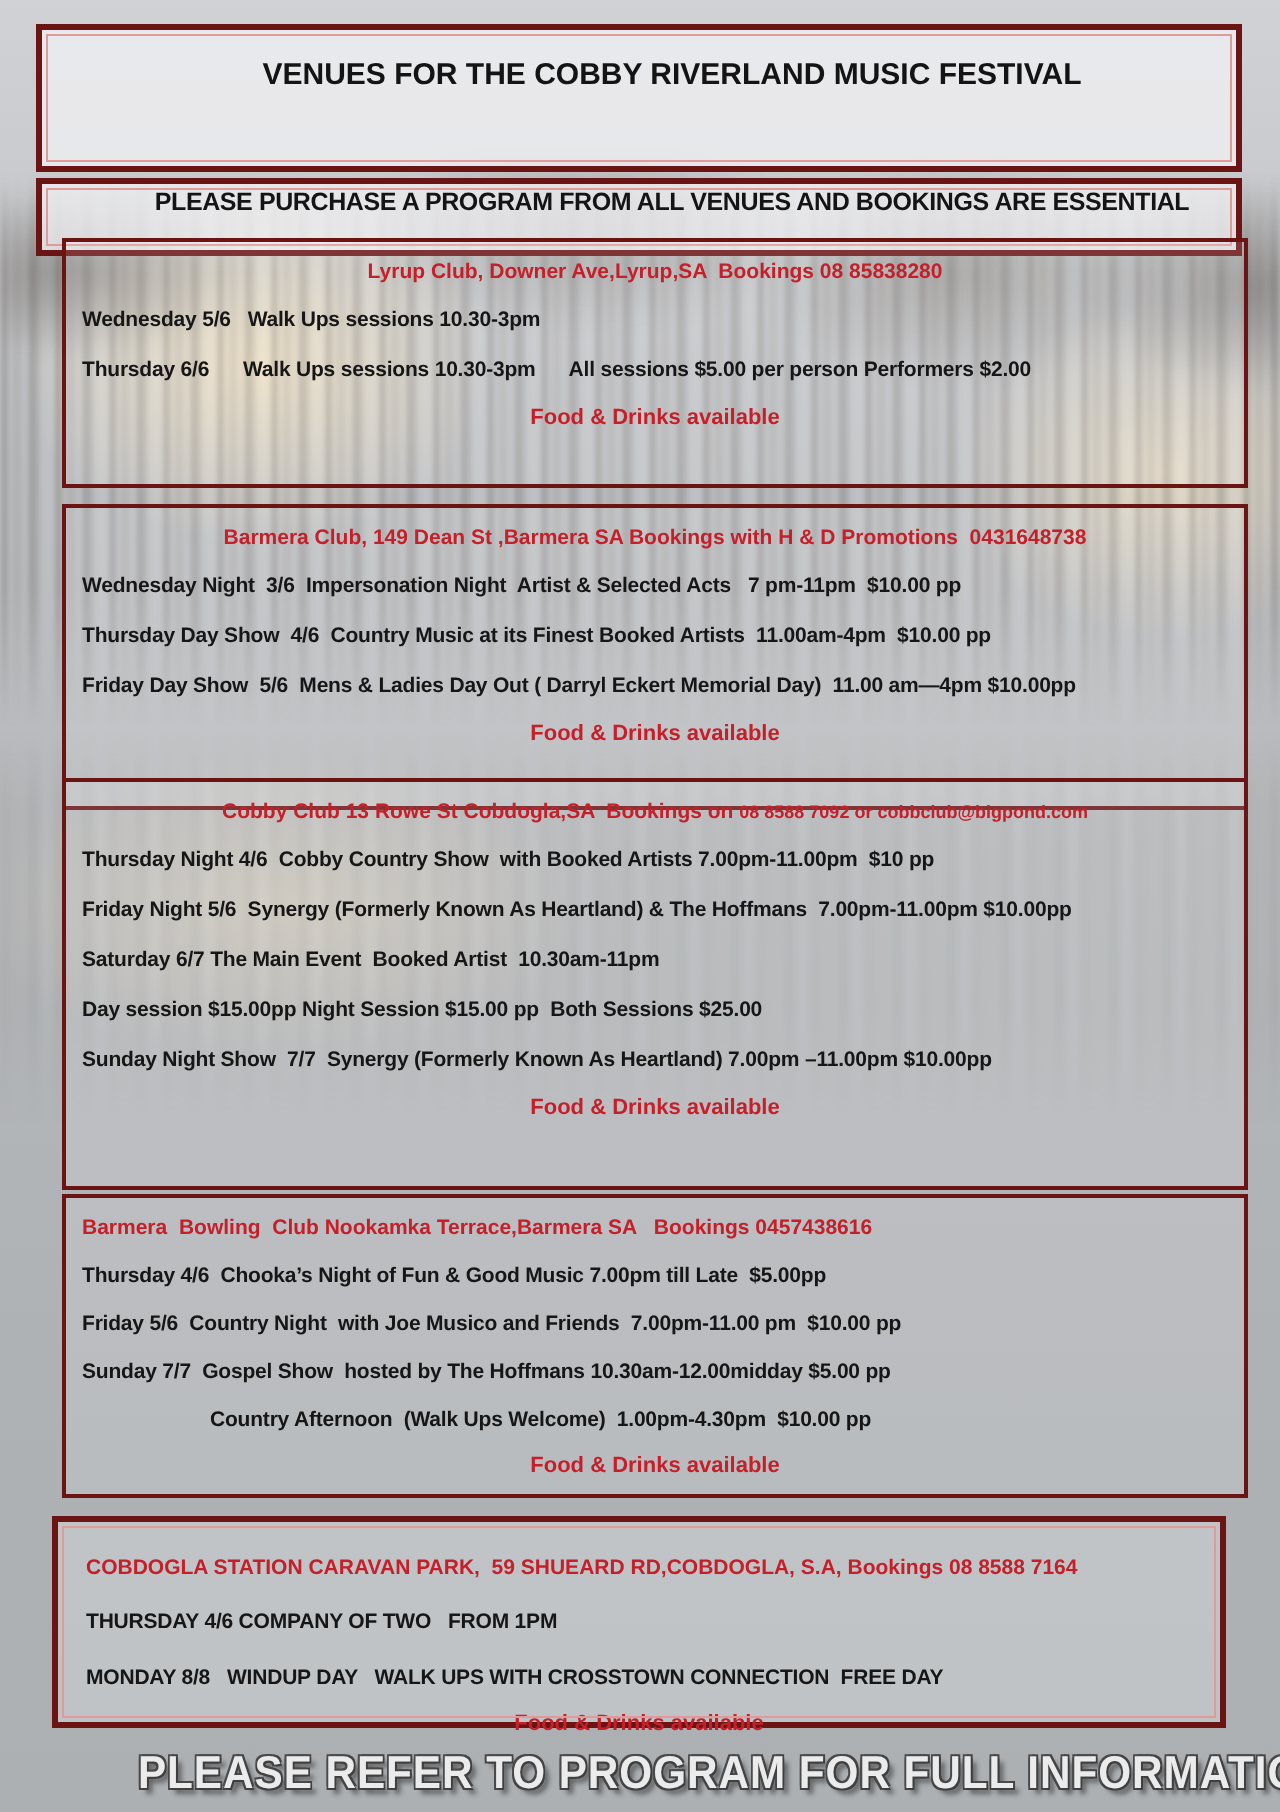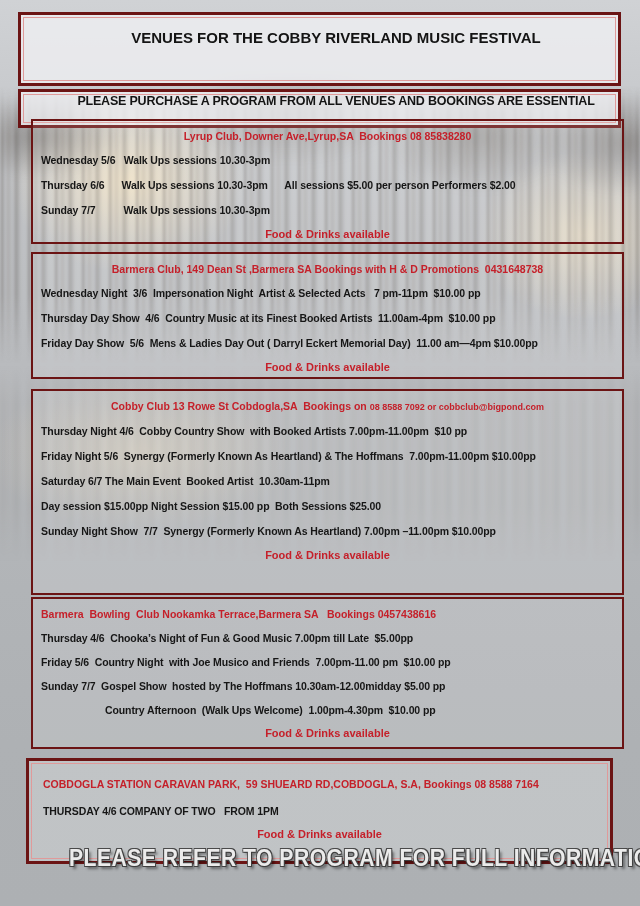--- a/index.html
+++ b/index.html
@@ -55,21 +55,21 @@
 
   .venue { position:absolute; left:31px; right:16px; border:2px solid #6b1414;
     background:rgba(255,255,255,0.14); padding:4px 8px 3px; }
   .v-title { color:#c5202a; font-size:10.5px; line-height:23px; white-space:pre; }
   .v-title.center { text-align:center; }
   .v-title .small { font-size:9px; }
   .v-line { color:#161616; font-size:10.5px; line-height:25px; letter-spacing:-0.1px; white-space:pre; }
   .v-food { color:#c5202a; font-size:11px; line-height:23px; text-align:center; }
 
   #v1 { top:119px; height:125px; }
-  #v2 { top:252px; height:127px; }
+  #v2 { top:252px; height:153px; }
   #v3 { top:389px; height:206px; }
   #v4 { top:597px; height:152px; }
   #v4 .v-line { line-height:24px; }
   #v4 .indent { padding-left:64px; }
 
   #v5 { top:758px; left:26px; right:27px; height:106px; border-width:3px;
     background:rgba(230,231,233,0.35); padding:10px 14px 0; }
   #v5 .v-title { line-height:26px; }
   #v5 .v-line { line-height:28px; }
   #v5 .v-food { line-height:18px; }
@@ -91,21 +91,20 @@
 </div>
 
 <div id="banner-box" class="box inner-line">
   <div class="b1">PLEASE PURCHASE A PROGRAM FROM ALL VENUES AND BOOKINGS ARE ESSENTIAL</div>
 </div>
 
 <div id="v1" class="venue">
   <div class="v-title center">Lyrup Club, Downer Ave,Lyrup,SA  Bookings 08 85838280</div>
   <div class="v-line">Wednesday 5/6   Walk Ups sessions 10.30-3pm</div>
   <div class="v-line">Thursday 6/6      Walk Ups sessions 10.30-3pm      All sessions $5.00 per person Performers $2.00</div>
-  <div class="v-line">Sunday 7/7          Walk Ups sessions 10.30-3pm</div>
   <div class="v-food">Food &amp; Drinks available</div>
 </div>
 
 <div id="v2" class="venue">
   <div class="v-title center">Barmera Club, 149 Dean St ,Barmera SA Bookings with H &amp; D Promotions  0431648738</div>
   <div class="v-line">Wednesday Night  3/6  Impersonation Night  Artist &amp; Selected Acts   7 pm-11pm  $10.00 pp</div>
   <div class="v-line">Thursday Day Show  4/6  Country Music at its Finest Booked Artists  11.00am-4pm  $10.00 pp</div>
   <div class="v-line">Friday Day Show  5/6  Mens &amp; Ladies Day Out ( Darryl Eckert Memorial Day)  11.00 am—4pm $10.00pp</div>
   <div class="v-food">Food &amp; Drinks available</div>
 </div>
@@ -125,15 +124,16 @@
   <div class="v-line">Thursday 4/6  Chooka’s Night of Fun &amp; Good Music 7.00pm till Late  $5.00pp</div>
   <div class="v-line">Friday 5/6  Country Night  with Joe Musico and Friends  7.00pm-11.00 pm  $10.00 pp</div>
   <div class="v-line">Sunday 7/7  Gospel Show  hosted by The Hoffmans 10.30am-12.00midday $5.00 pp</div>
   <div class="v-line indent">Country Afternoon  (Walk Ups Welcome)  1.00pm-4.30pm  $10.00 pp</div>
   <div class="v-food">Food &amp; Drinks available</div>
 </div>
 
 <div id="v5" class="box inner-line">
   <div class="v-title">COBDOGLA STATION CARAVAN PARK,  59 SHUEARD RD,COBDOGLA, S.A, Bookings 08 8588 7164</div>
   <div class="v-line">THURSDAY 4/6 COMPANY OF TWO   FROM 1PM</div>
+  <div class="v-line">MONDAY 8/8   WINDUP DAY   WALK UPS WITH CROSSTOWN CONNECTION  FREE DAY</div>
   <div class="v-food">Food &amp; Drinks available</div>
   <div class="big-footer"><span>PLEASE REFER TO PROGRAM FOR FULL INFORMATION</span></div>
 </div>
 
 </body></html>

